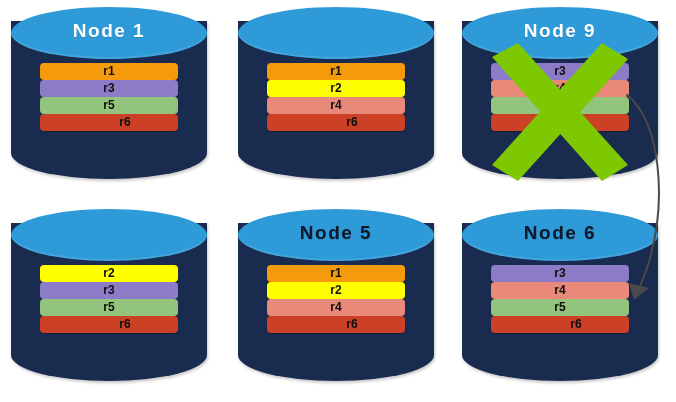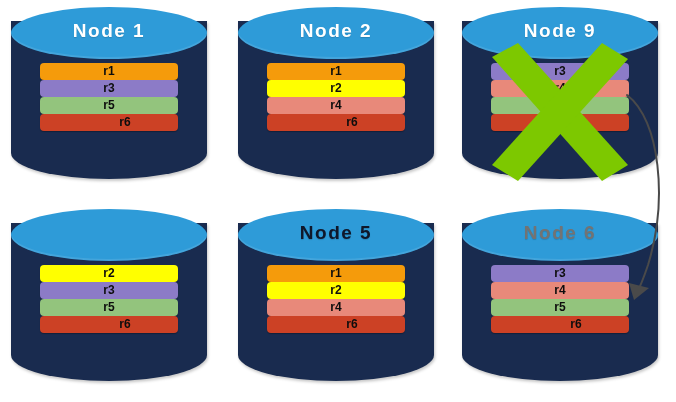--- a/index.html
+++ b/index.html
@@ -122,21 +122,20 @@
       <div class="record" style="background: rgb(245, 155, 11);">r1</div>
       <div class="record" style="background: rgb(140, 123, 199);">r3</div>
       <div class="record" style="background: rgb(147, 196, 125);">r5</div>
       <div class="record" style="background: rgb(204, 65, 37);">r6</div>
     </div>
   </div>
 
   <div class="node" style="left:238px; top:5px;">
     <div class="cyl-body" style="background: rgb(25, 43, 79);"></div>
     <div class="cyl-top" style="background: rgb(46, 155, 216);"></div>
-    <div class="cyl-label" style="color: rgb(255, 255, 255);">Node 2</div>
     <div class="records">
       <div class="record" style="background: rgb(245, 155, 11);">r1</div>
       <div class="record" style="background: rgb(255, 255, 0);">r2</div>
       <div class="record" style="background: rgb(232, 137, 122);">r4</div>
       <div class="record" style="background: rgb(204, 65, 37);">r6</div>
     </div>
   </div>
 
   <div class="node" style="left:462px; top:5px;">
     <div class="cyl-body" style="background: rgb(25, 43, 79);"></div>
@@ -175,21 +174,21 @@
       <div class="record" style="background: rgb(245, 155, 11);">r1</div>
       <div class="record" style="background: rgb(255, 255, 0);">r2</div>
       <div class="record" style="background: rgb(232, 137, 122);">r4</div>
       <div class="record" style="background: rgb(204, 65, 37);">r6</div>
     </div>
   </div>
 
   <div class="node" style="left:462px; top:207px;">
     <div class="cyl-body" style="background: rgb(25, 43, 79);"></div>
     <div class="cyl-top" style="background: rgb(46, 155, 216);"></div>
-    <div class="cyl-label" style="color: #737373; text-align: center;">Node 6</div>
+    <div class="cyl-label" style="color: #0f172a; text-align: center;">Node 6</div>
     <div class="records">
       <div class="record" style="background: rgb(140, 123, 199);">r3</div>
       <div class="record" style="background: rgb(232, 137, 122);">r4</div>
       <div class="record" style="background: rgb(147, 196, 125);">r5</div>
       <div class="record" style="background: rgb(204, 65, 37);">r6</div>
     </div>
   </div>
 
   <svg id="arrow-layer" viewBox="0 0 676 402">
     <path id="arrow-path" d="M 627 95 C 660 120, 668 200, 648 265 C 643 280, 639 289, 636 295" fill="none" stroke-width="2" stroke-linecap="round" stroke="#4A4A4A"></path>

